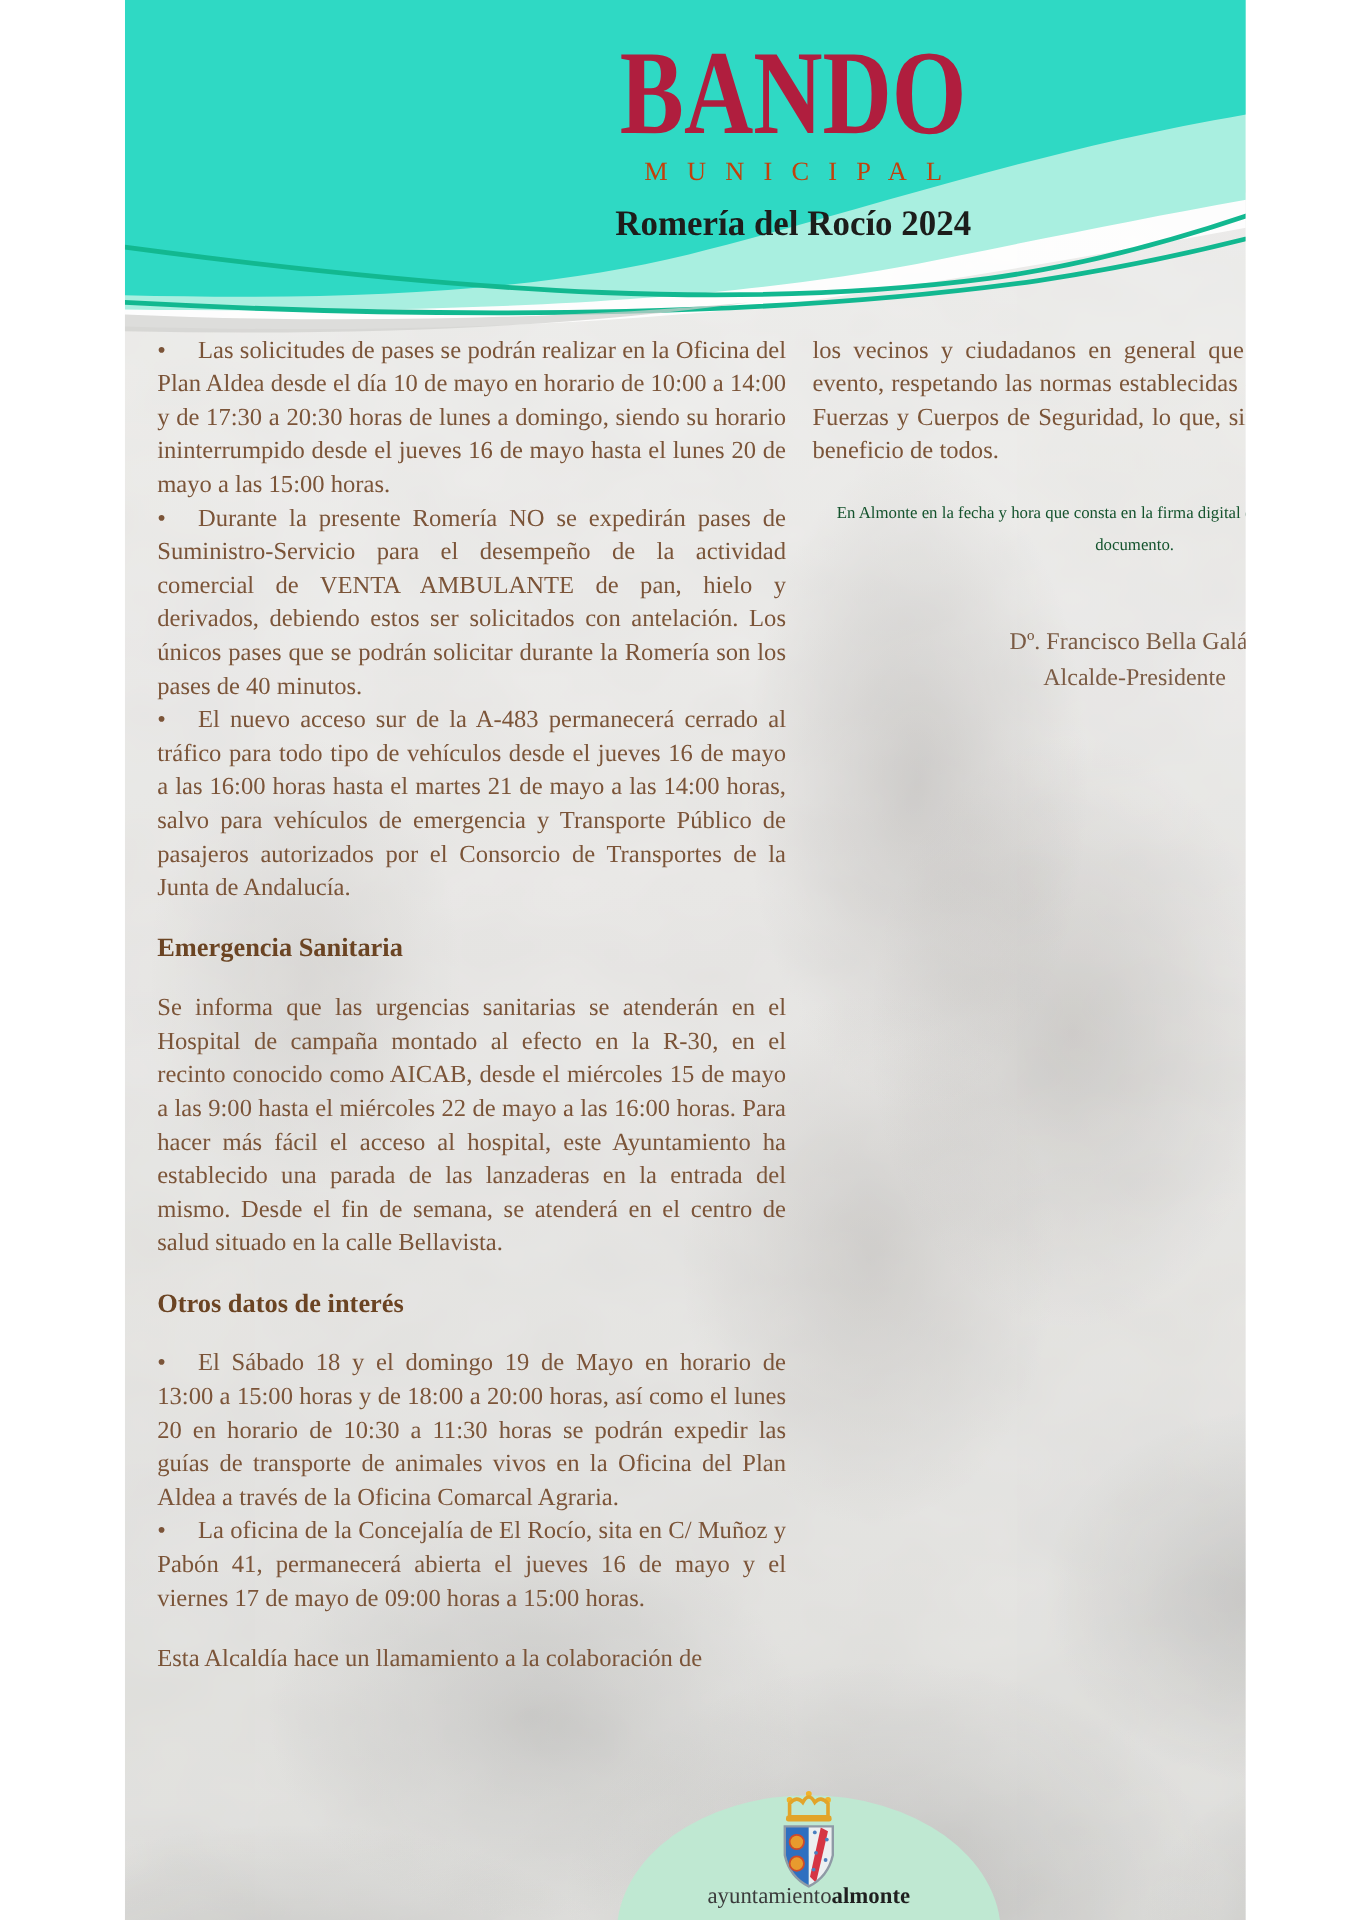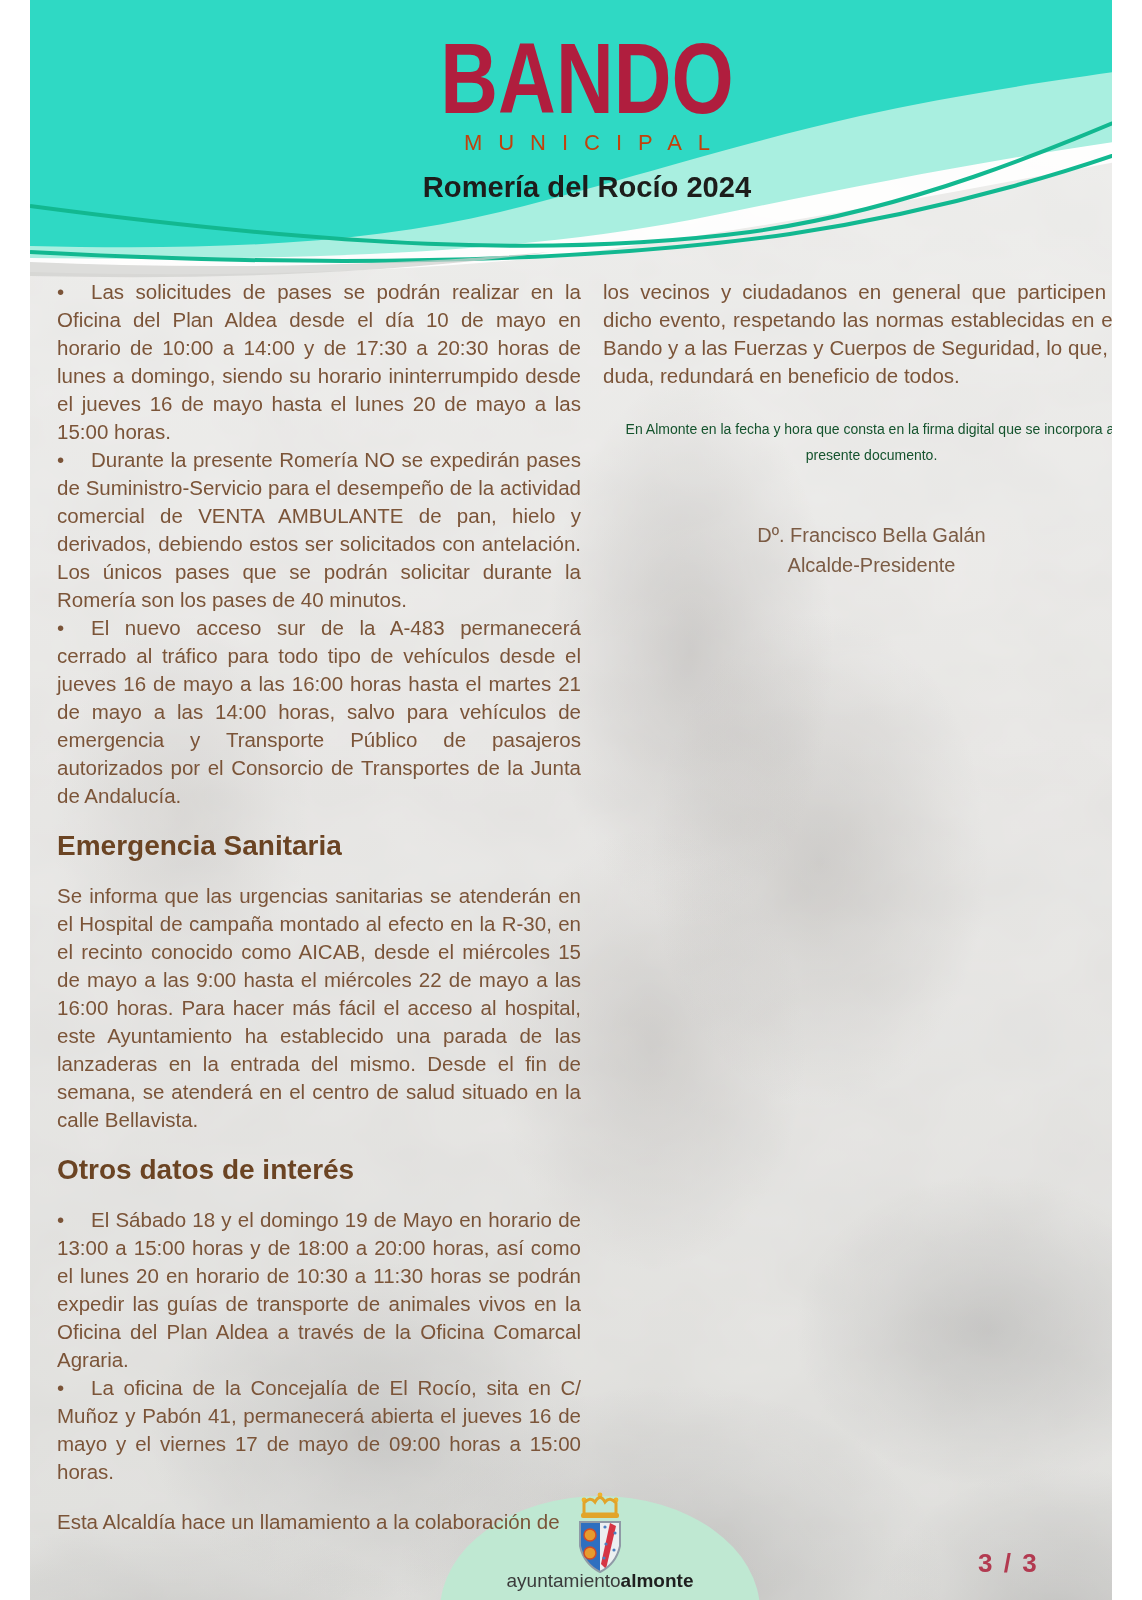--- a/index.html
+++ b/index.html
@@ -1,19 +1,19 @@
 <!DOCTYPE html>
 <html lang="es"><head>
 <meta charset="utf-8">
 <style>
   html,body{margin:0;padding:0;background:#ffffff;}
   #page{
-    position:relative;width:1082px;height:1600px;margin:0 auto;
+    position:relative;width:934px;height:1600px;margin:0 auto;
     overflow:hidden;background:#ffffff;
-    font-family:Liberation Sans, sans-serif;
+    font-family:Liberation Serif, serif;
   }
   
   #photo-bg{
     position:absolute;left:0;top:150px;width:1142px;height:1450px;
     background:
       radial-gradient(ellipse 220px 420px at 660px 500px, rgba(120,115,112,0.30), transparent 65%),
       radial-gradient(ellipse 260px 380px at 790px 710px, rgba(110,105,100,0.26), transparent 65%),
       radial-gradient(ellipse 200px 300px at 150px 660px, rgba(140,135,130,0.20), transparent 65%),
       radial-gradient(ellipse 240px 340px at 620px 900px, rgba(118,112,108,0.24), transparent 65%),
       radial-gradient(ellipse 300px 240px at 960px 1180px, rgba(100,100,100,0.28), transparent 65%),
@@ -47,21 +47,21 @@
     position:absolute;top:278px;z-index:4;
     color:#7b5438;font-size:20.5px;line-height:28px;text-align:justify;
   }
   #left-col{left:27px;width:524px;}
   #right-col{left:573px;width:537px;}
   .col p{margin:0;}
   .gap-before{margin-top:22px !important;}
   .big-gap-before{margin-top:28px !important;}
   .bdot{display:inline-block;width:34px;color:#7b5438;}
   h3.sec{
-    margin:22px 0;font-size:28px;line-height:28px;font-weight:700;
+    margin:22px 0;font-size:22px;line-height:28px;font-weight:700;
     color:#6b4423;text-align:left;
   }
   .small-center{
     margin-top:26px !important;text-align:center;
     font-size:14px;line-height:26px;color:#14532d;
   }
   .sig-name{
     margin-top:52px !important;text-align:center;
     font-size:20px;line-height:30px;color:#7b5b44;
   }

